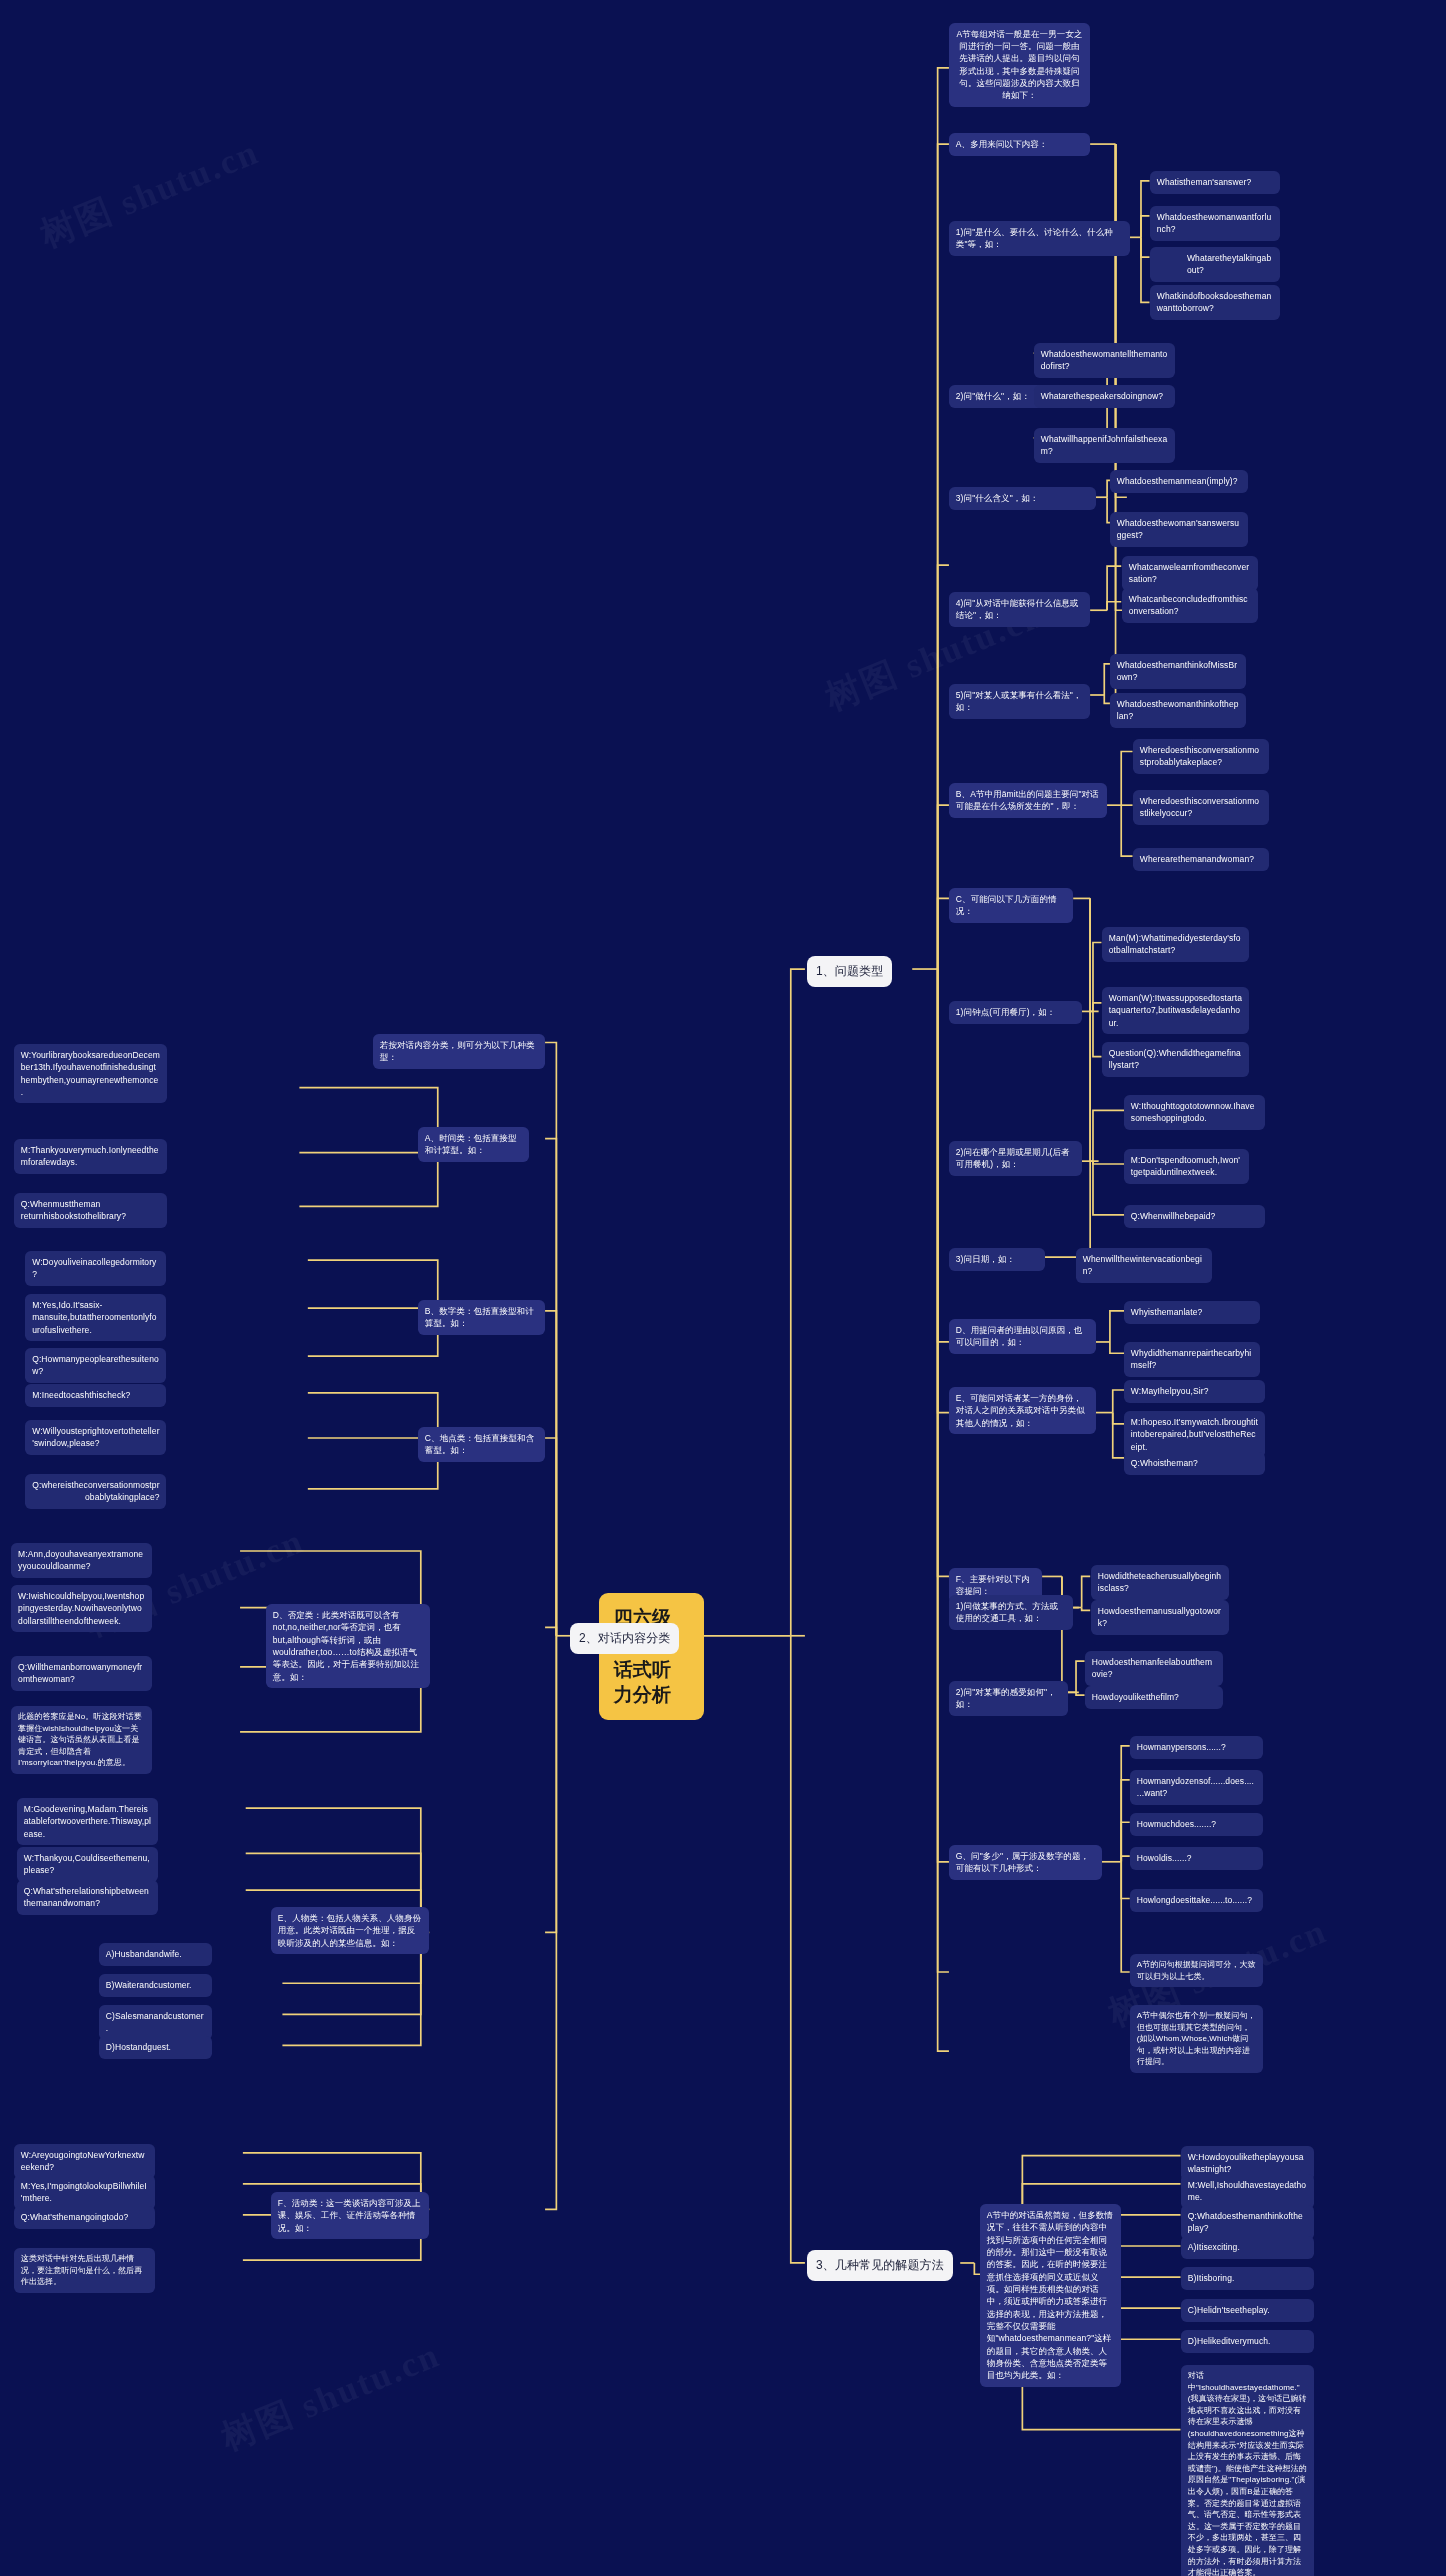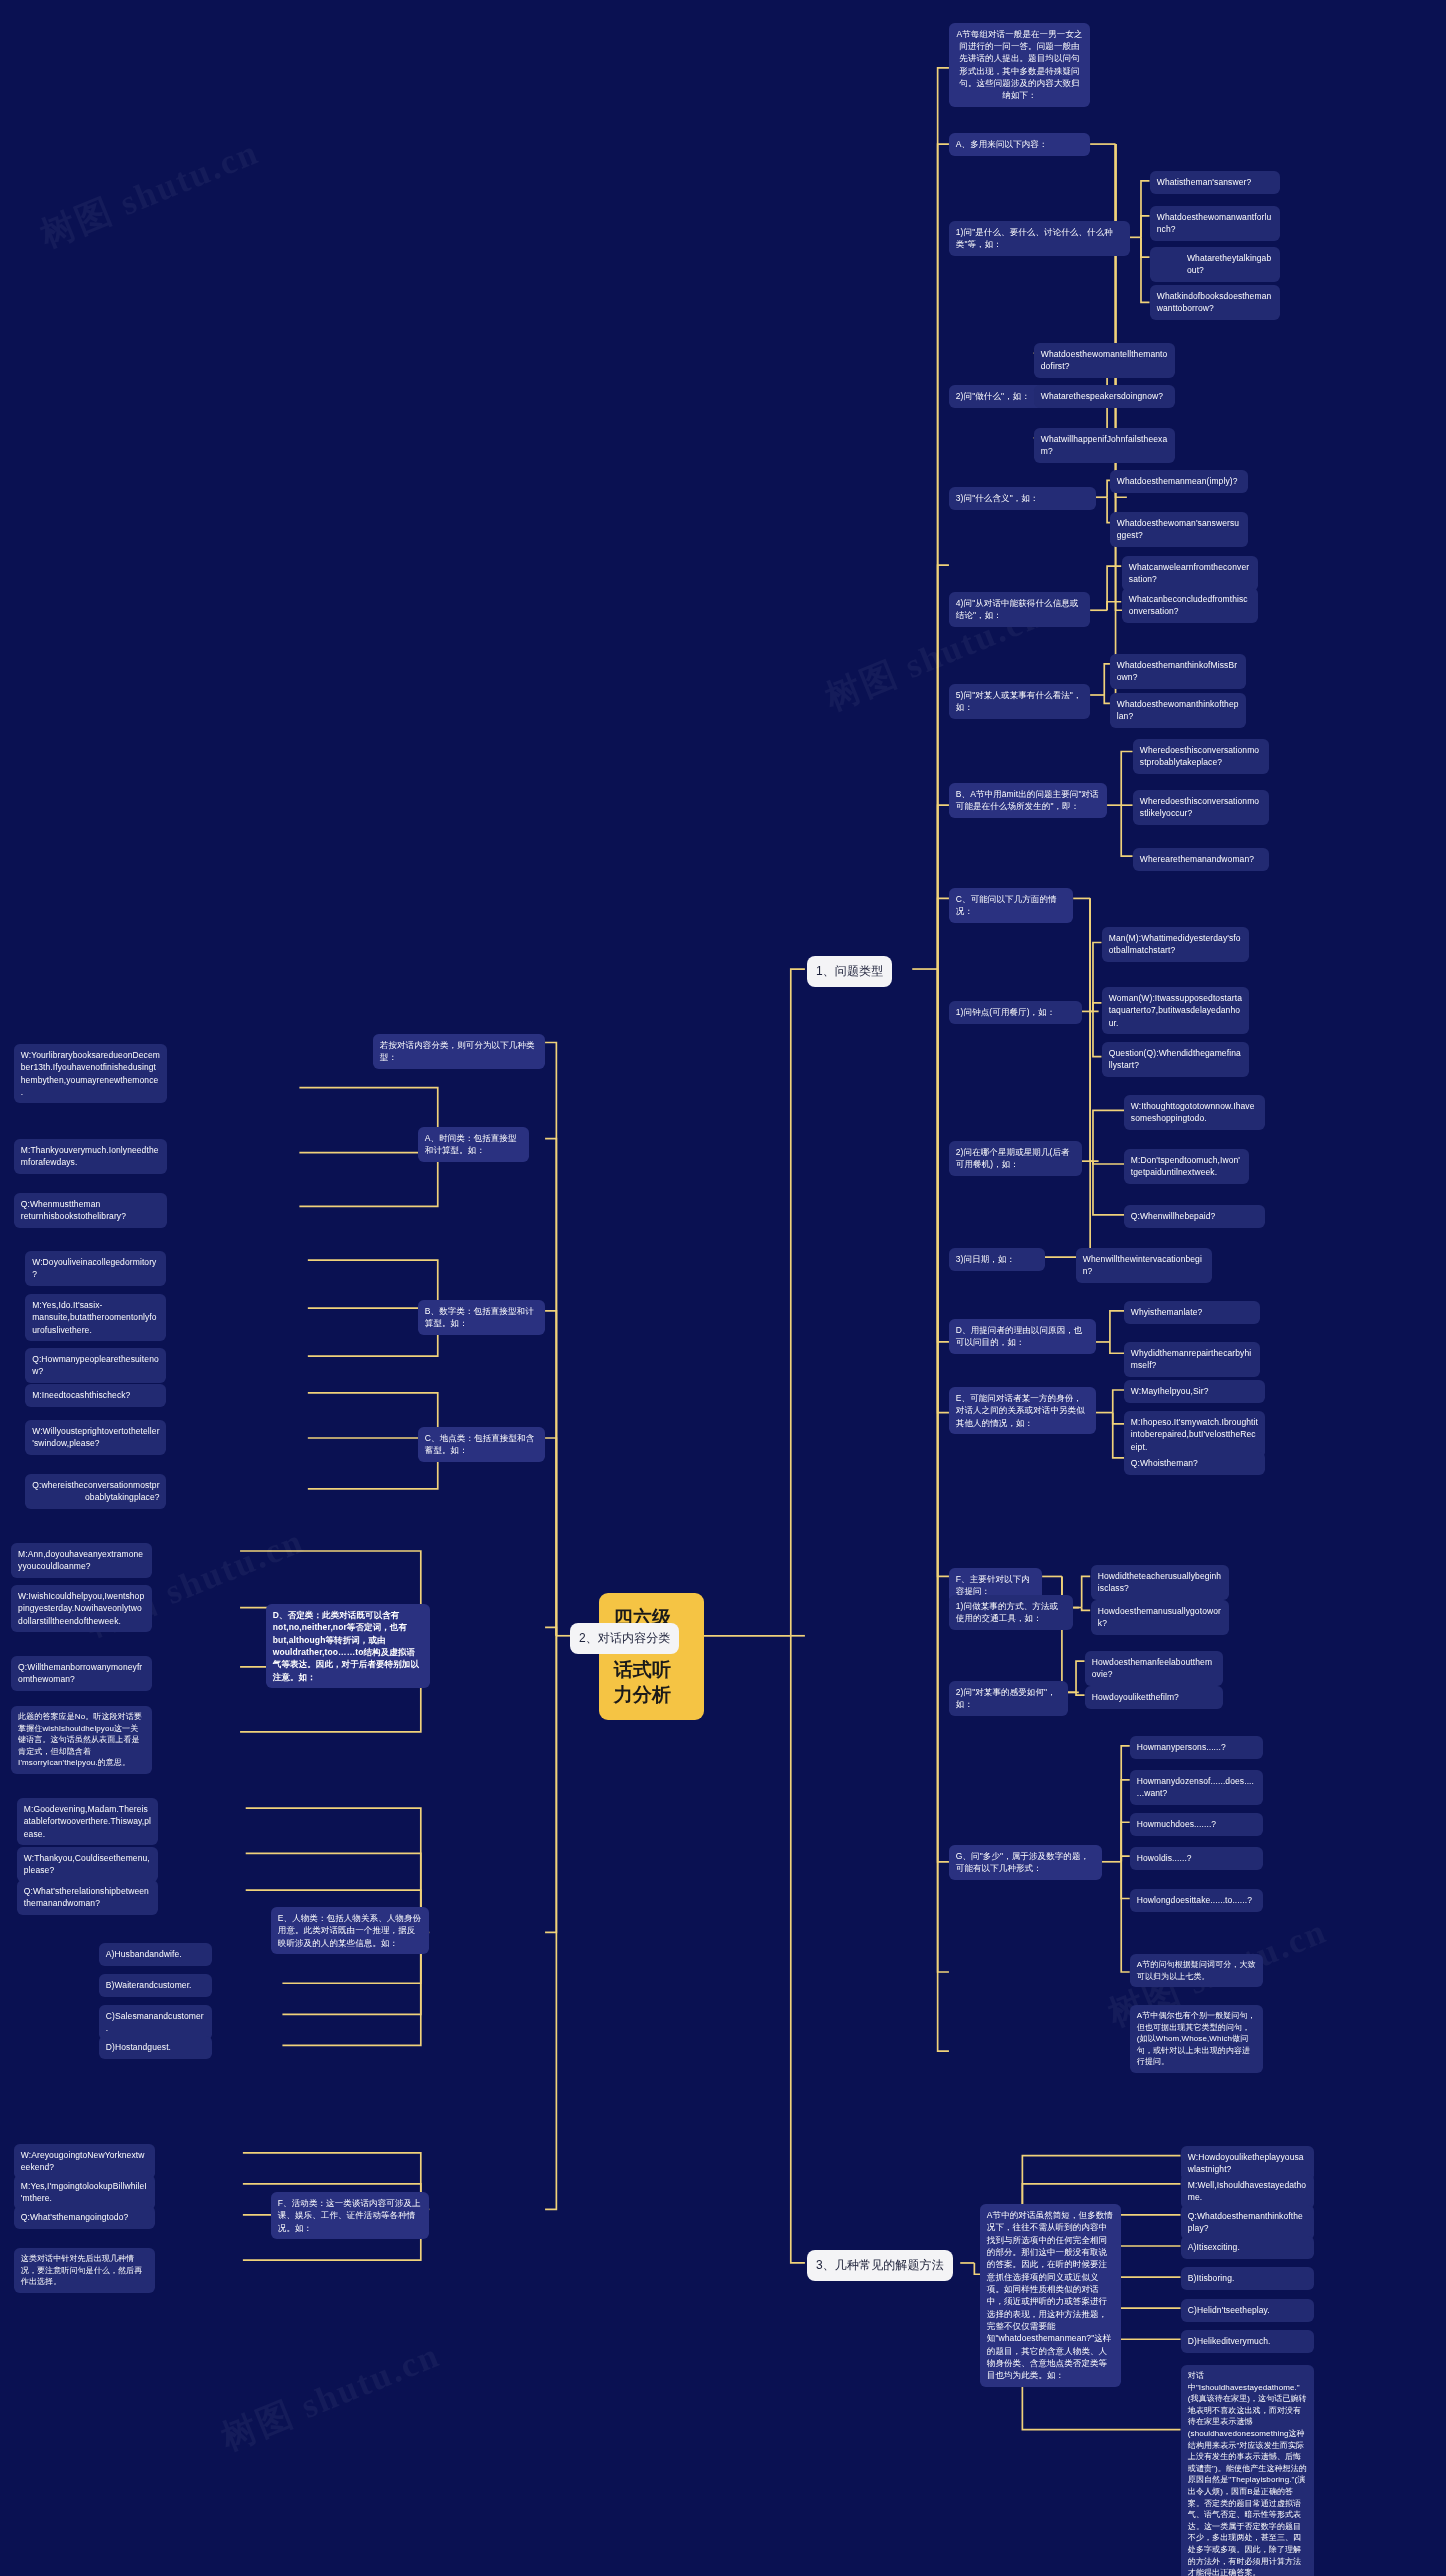--- a/index.html
+++ b/index.html
@@ -307,21 +307,21 @@
   <div class="node lv2" style="left:418px;top:1300px;width:127px;">B、数字类：包括直接型和计算型。如：</div>
   <div class="node lv4" style="left:25.4px;top:1251px;width:141px;">W:Doyouliveinacollegedormitory?</div>
   <div class="node lv4" style="left:25.4px;top:1294px;width:141px;">M:Yes,Ido.It'sasix-mansuite,butattheroomentonlyfourofuslivethere.</div>
   <div class="node lv4" style="left:25.4px;top:1348px;width:141px;">Q:Howmanypeoplearethesuitenow?</div>
 
   <div class="node lv2" style="left:418px;top:1427px;width:127px;">C、地点类：包括直接型和含蓄型。如：</div>
   <div class="node lv4" style="left:25.4px;top:1384px;width:141px;">M:Ineedtocashthischeck?</div>
   <div class="node lv4" style="left:25.4px;top:1420px;width:141px;">W:Willyousteprightovertotheteller'swindow,please?</div>
   <div class="node lv4" style="left:25.4px;top:1474px;width:141px;text-align:right;">Q:whereistheconversationmostprobablytakingplace?</div>
 
-  <div class="node lv2" style="left:266px;top:1604px;width:164px;font-weight:bold;">D、否定类：此类对话既可以含有not,no,neither,nor等否定词，也有but,although等转折词，或由wouldrather,too……to结构及虚拟语气等表达。因此，对于后者要特别加以注意。如：</div>
+  <div class="node lv2" style="left:266px;top:1604px;width:164px;">D、否定类：此类对话既可以含有not,no,neither,nor等否定词，也有but,although等转折词，或由wouldrather,too……to结构及虚拟语气等表达。因此，对于后者要特别加以注意。如：</div>
   <div class="node lv4" style="left:11.3px;top:1543px;width:141px;">M:Ann,doyouhaveanyextramoneyyoucouldloanme?</div>
   <div class="node lv4" style="left:11.3px;top:1585px;width:141px;">W:IwishIcouldhelpyou,Iwentshoppingyesterday.Nowihaveonlytwodollarstilltheendoftheweek.</div>
   <div class="node lv4" style="left:11.3px;top:1656px;width:141px;">Q:Willthemanborrowanymoneyfromthewoman?</div>
   <div class="node note" style="left:11.3px;top:1706px;width:141px;">此题的答案应是No。听这段对话要掌握住wishIshouldhelpyou这一关键语言。这句话虽然从表面上看是肯定式，但却隐含着I'msorryIcan'thelpyou.的意思。</div>
 
   <div class="node lv2" style="left:271px;top:1907px;width:158px;">E、人物类：包括人物关系、人物身份用意。此类对话既由一个推理，据反映听涉及的人的某些信息。如：</div>
   <div class="node lv4" style="left:17px;top:1798px;width:141px;">M:Goodevening,Madam.Thereisatablefortwooverthere.Thisway,please.</div>
   <div class="node lv4" style="left:17px;top:1847px;width:141px;">W:Thankyou,Couldiseethemenu,please?</div>
   <div class="node lv4" style="left:17px;top:1880px;width:141px;">Q:What'stherelationshipbetweenthemanandwoman?</div>
   <div class="node lv4" style="left:99px;top:1943px;width:113px;">A)Husbandandwife.</div>

